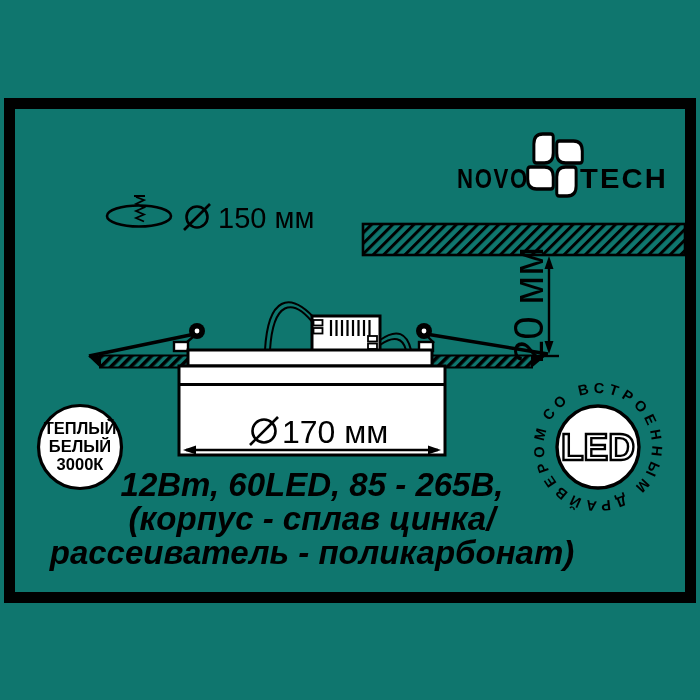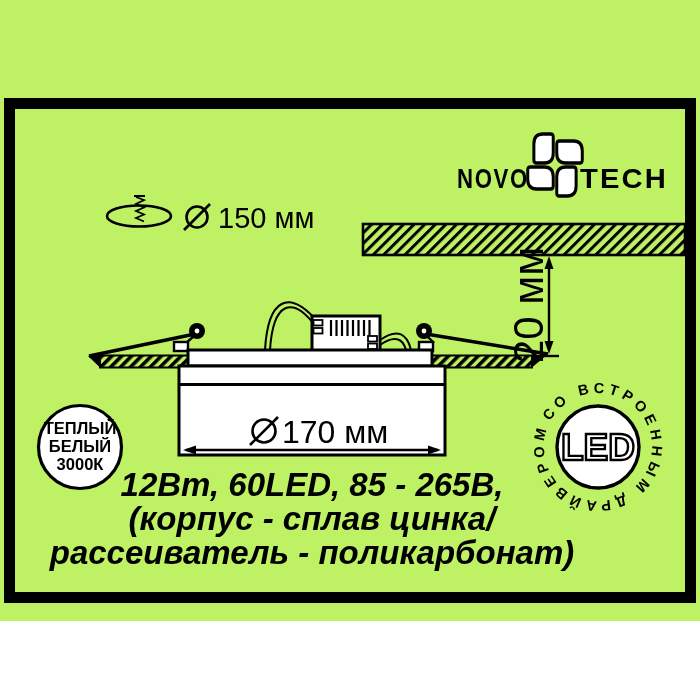--- a/index.html
+++ b/index.html
@@ -1,19 +1,19 @@
 <!DOCTYPE html>
 <html><head>
 <meta charset="utf-8">
 <style>
   html,body{margin:0;padding:0;background:#ffffff;}
   #stage{
     position:relative;
-    width:700px;height:621px;
-    background:#bef264;
+    width:700px;height:700px;
+    background:#0f766e;
     font-family:"Liberation Sans", sans-serif;
     overflow:hidden;
   }
   svg text{fill:#000;}
   .dim-label{font-size:29px;}
   .dim-label-big{font-size:42px;}
   .dim-label-mid{font-size:32px;}
   .spec-line{font-size:33px;font-weight:bold;font-style:italic;text-anchor:middle;}
   .badge-line{font-size:16.5px;font-weight:bold;text-anchor:middle;}
   .logo-text{font-size:27px;font-weight:bold;letter-spacing:2px;}

